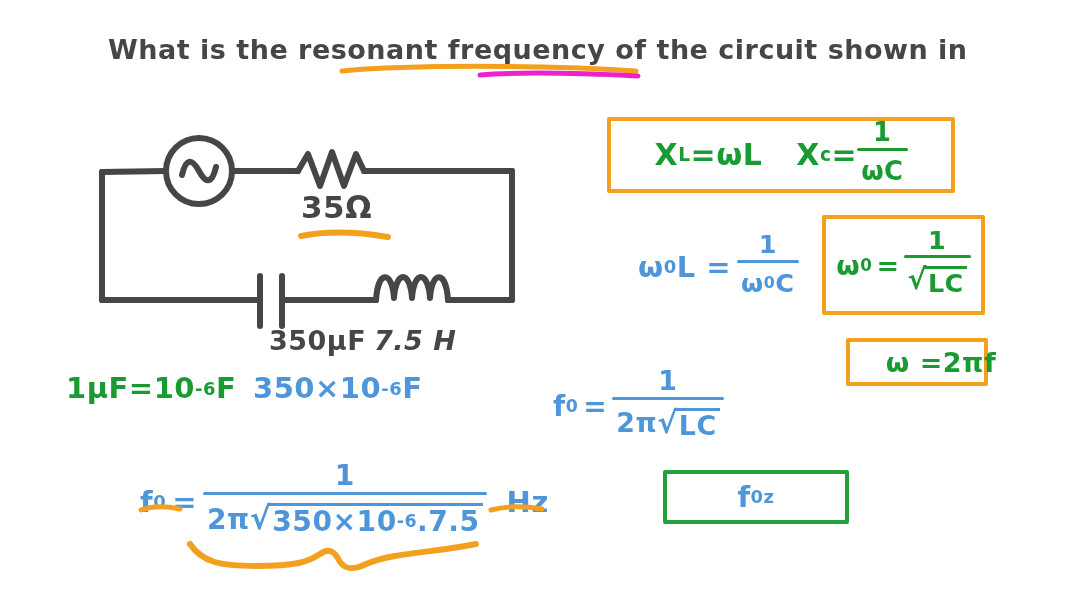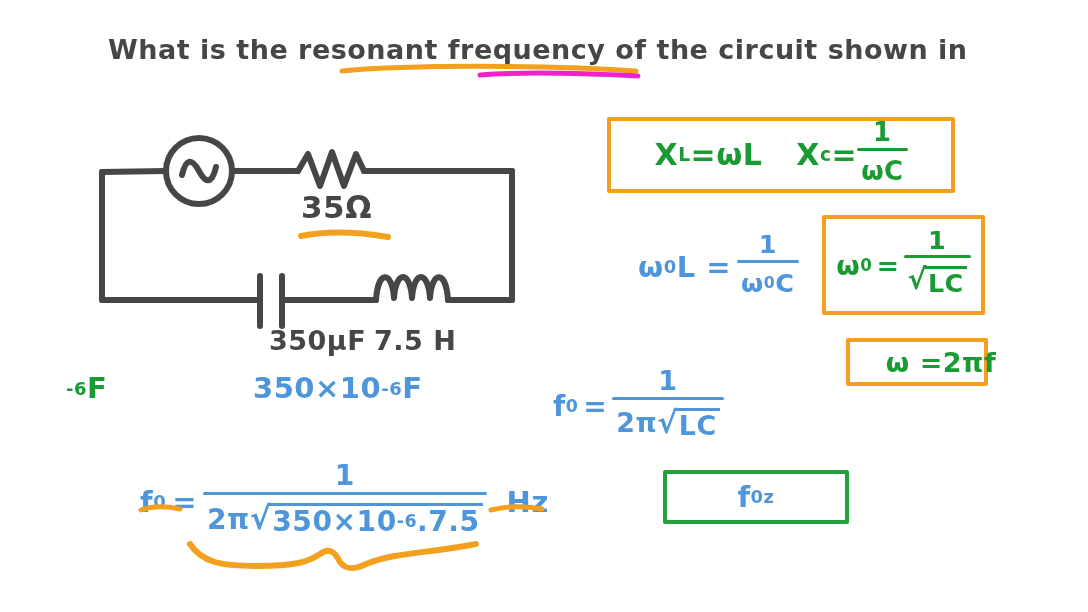--- a/index.html
+++ b/index.html
@@ -98,21 +98,21 @@
       <path d="M102,45 C106,28 112,28 119,41 C126,54 132,54 136,37" stroke="#464646" stroke-width="6" fill="none" stroke-linecap="round"></path>
     </g>
   </svg>
 
   <div class="abs hand ink-dark" style="left:301px;top:192px;font-size:31px;">35Ω</div>
   <svg class="abs" style="left:298px;top:228px;" width="94" height="14">
     <path d="M3,8 C28,3 60,4 90,9" stroke="#f2a01e" stroke-width="6" fill="none" stroke-linecap="round"></path>
   </svg>
 
   <div class="abs hand ink-dark" style="left:228px;top:327px;font-size:27px;margin-left:41px;">350µF</div>
-  <div class="abs hand ink-dark" style="left:374px;top:327px;font-size:27px;">7.5 H</div>
+  <div class="abs hand ink-dark" style="left:374px;top:327px;font-size:27px;font-style:italic;">7.5 H</div>
 
   <div class="abs box-orange" style="left:607px;top:117px;width:348px;height:76px;">
     <div class="boxinner">
       <div class="row hand ink-green" style="font-size:30px;">
         <span>X</span>
           <span class="sub">L</span>
           <span>=ωL</span>
         <span style="display:inline-block;width:34px;"></span>
         <span>X</span>
           <span class="sub">c</span>
@@ -159,20 +159,21 @@
     </div>
   </div>
 
   <div class="abs box-orange" style="left:846px;top:338px;width:142px;height:48px;padding-left:48px;">
     <div class="boxinner">
       <span class="hand ink-green" style="font-size:27px;">ω =2πf</span>
     </div>
   </div>
 
   <div class="abs row hand ink-green" style="left:66px;top:374px;font-size:29px;">
+    <span>1µF=10</span>
       <span class="sup">-6</span>
       <span>F</span>
   </div>
   <div class="abs row hand ink-blue" style="left:253px;top:374px;font-size:29px;">
     <span>350×10</span>
       <span class="sup">-6</span>
       <span>F</span>
   </div>
 
   <div class="abs row hand ink-blue" style="left:553px;top:368px;font-size:28px;">

